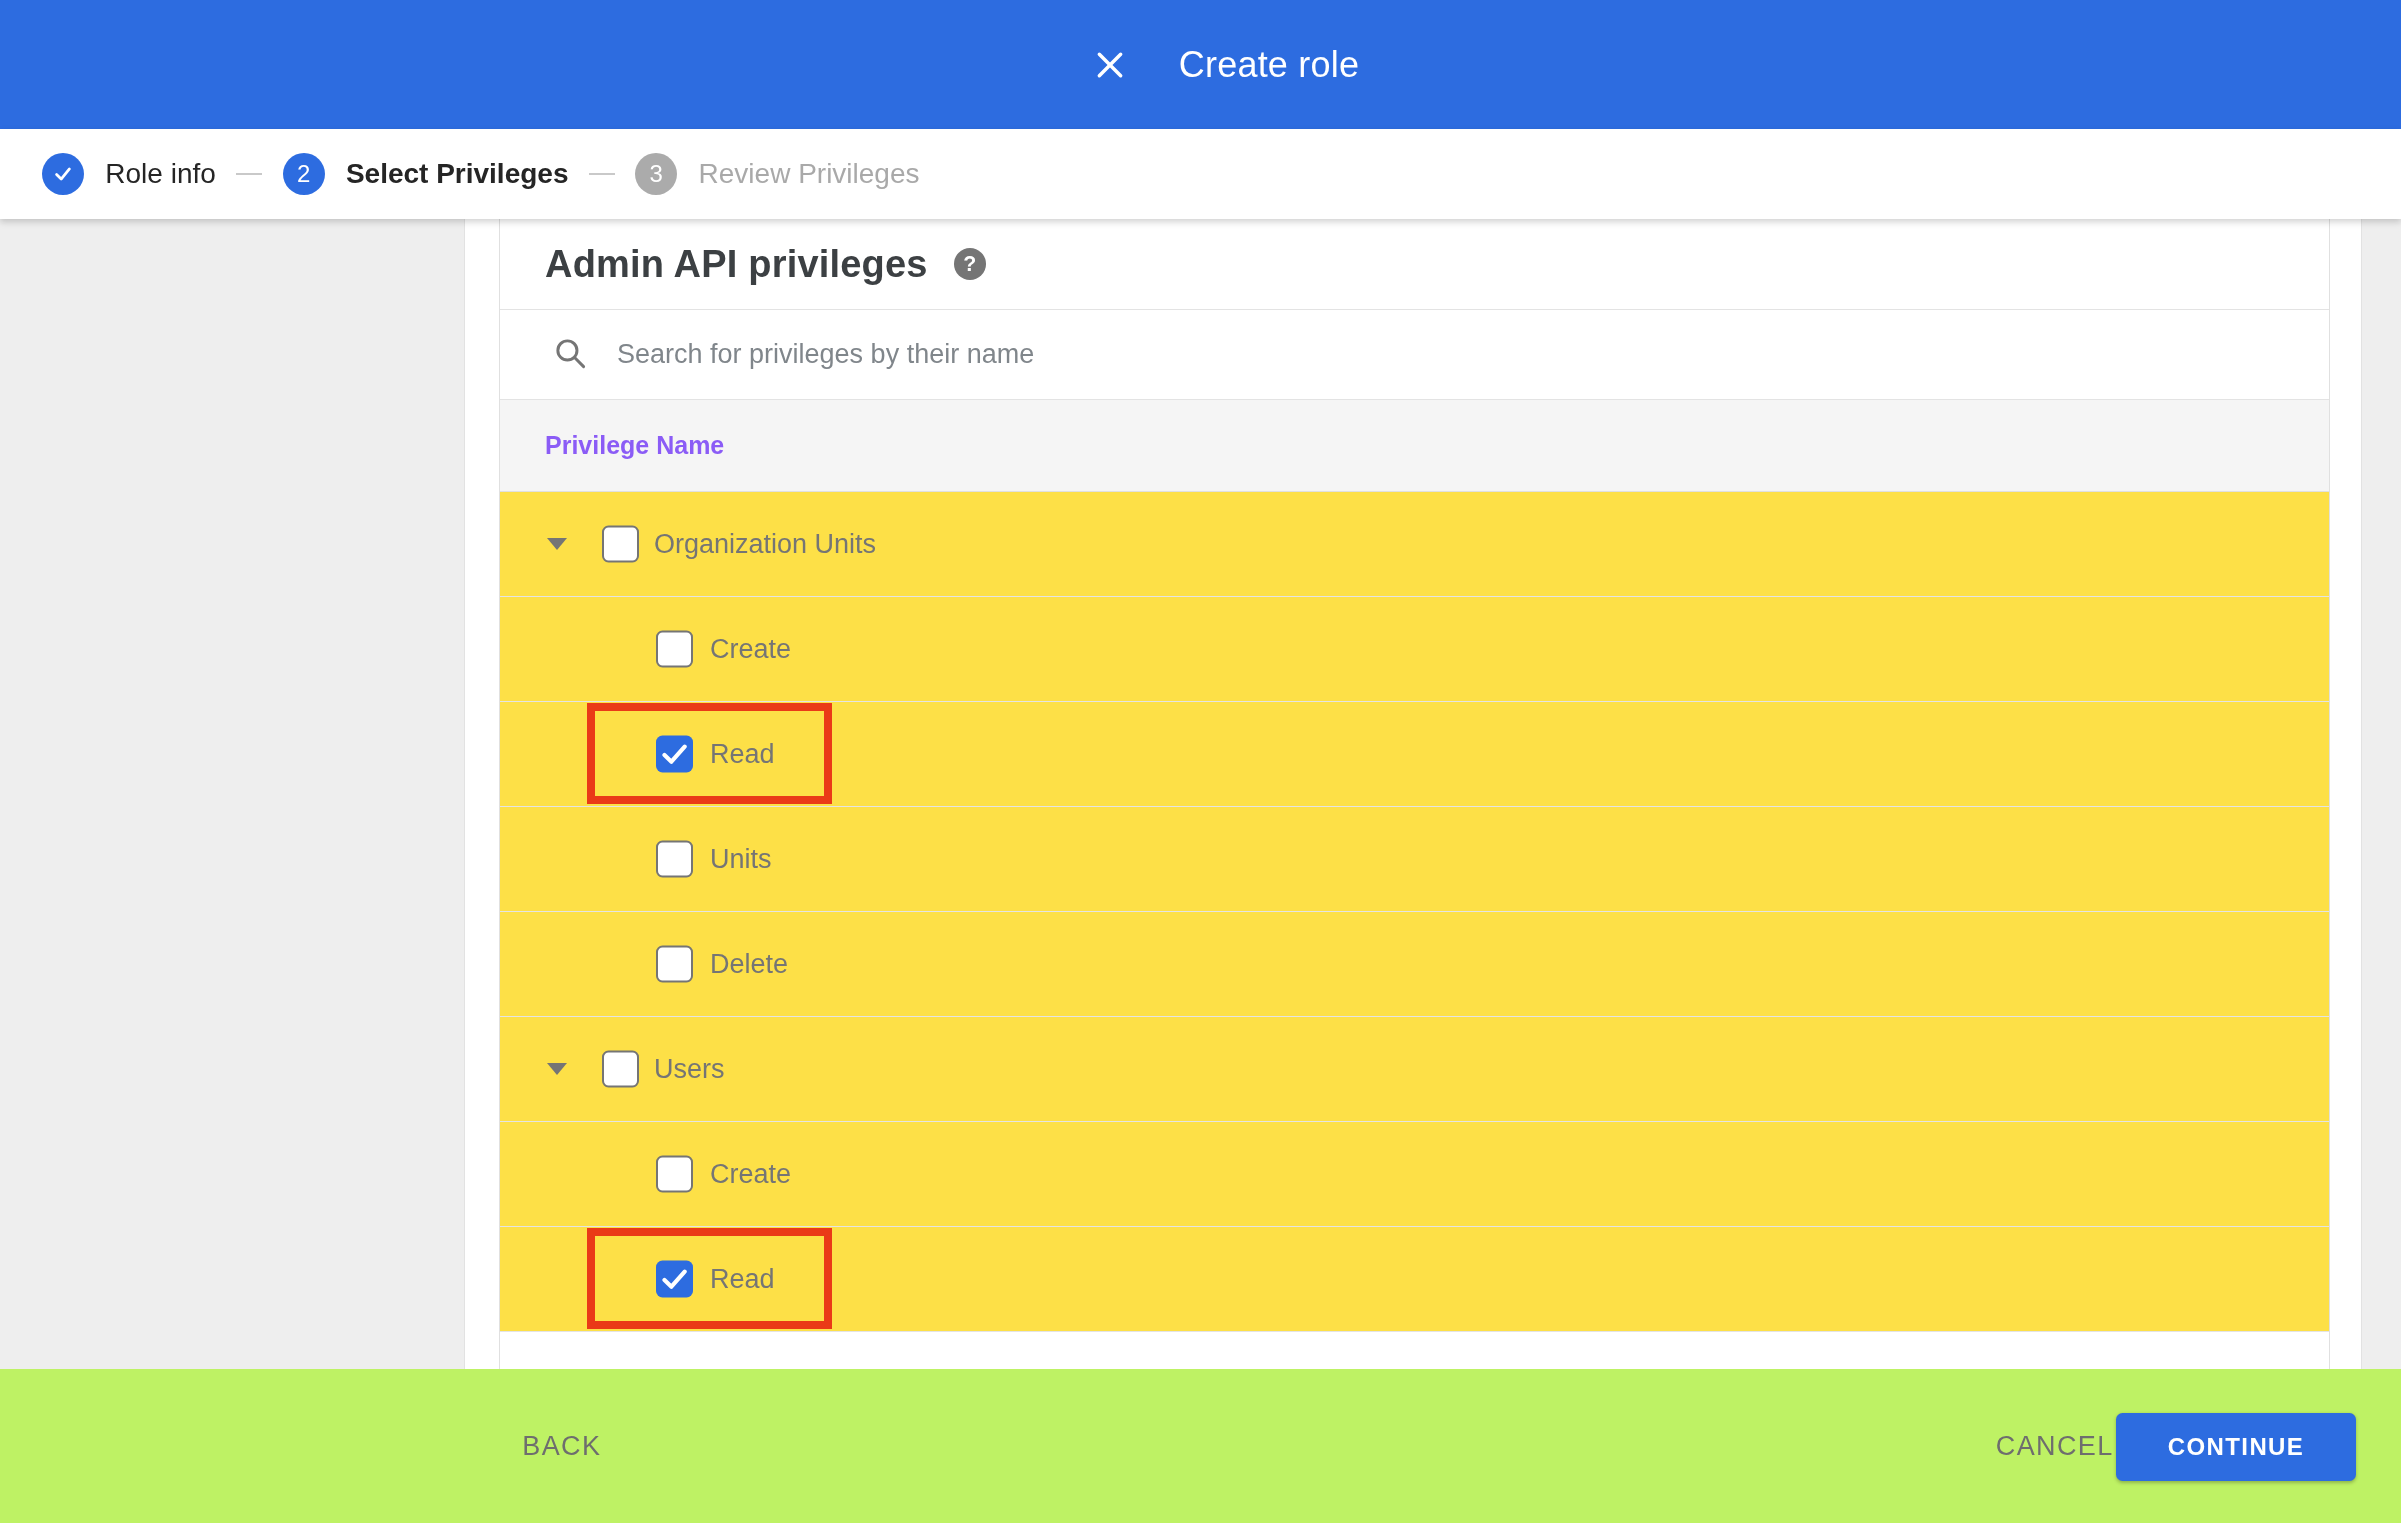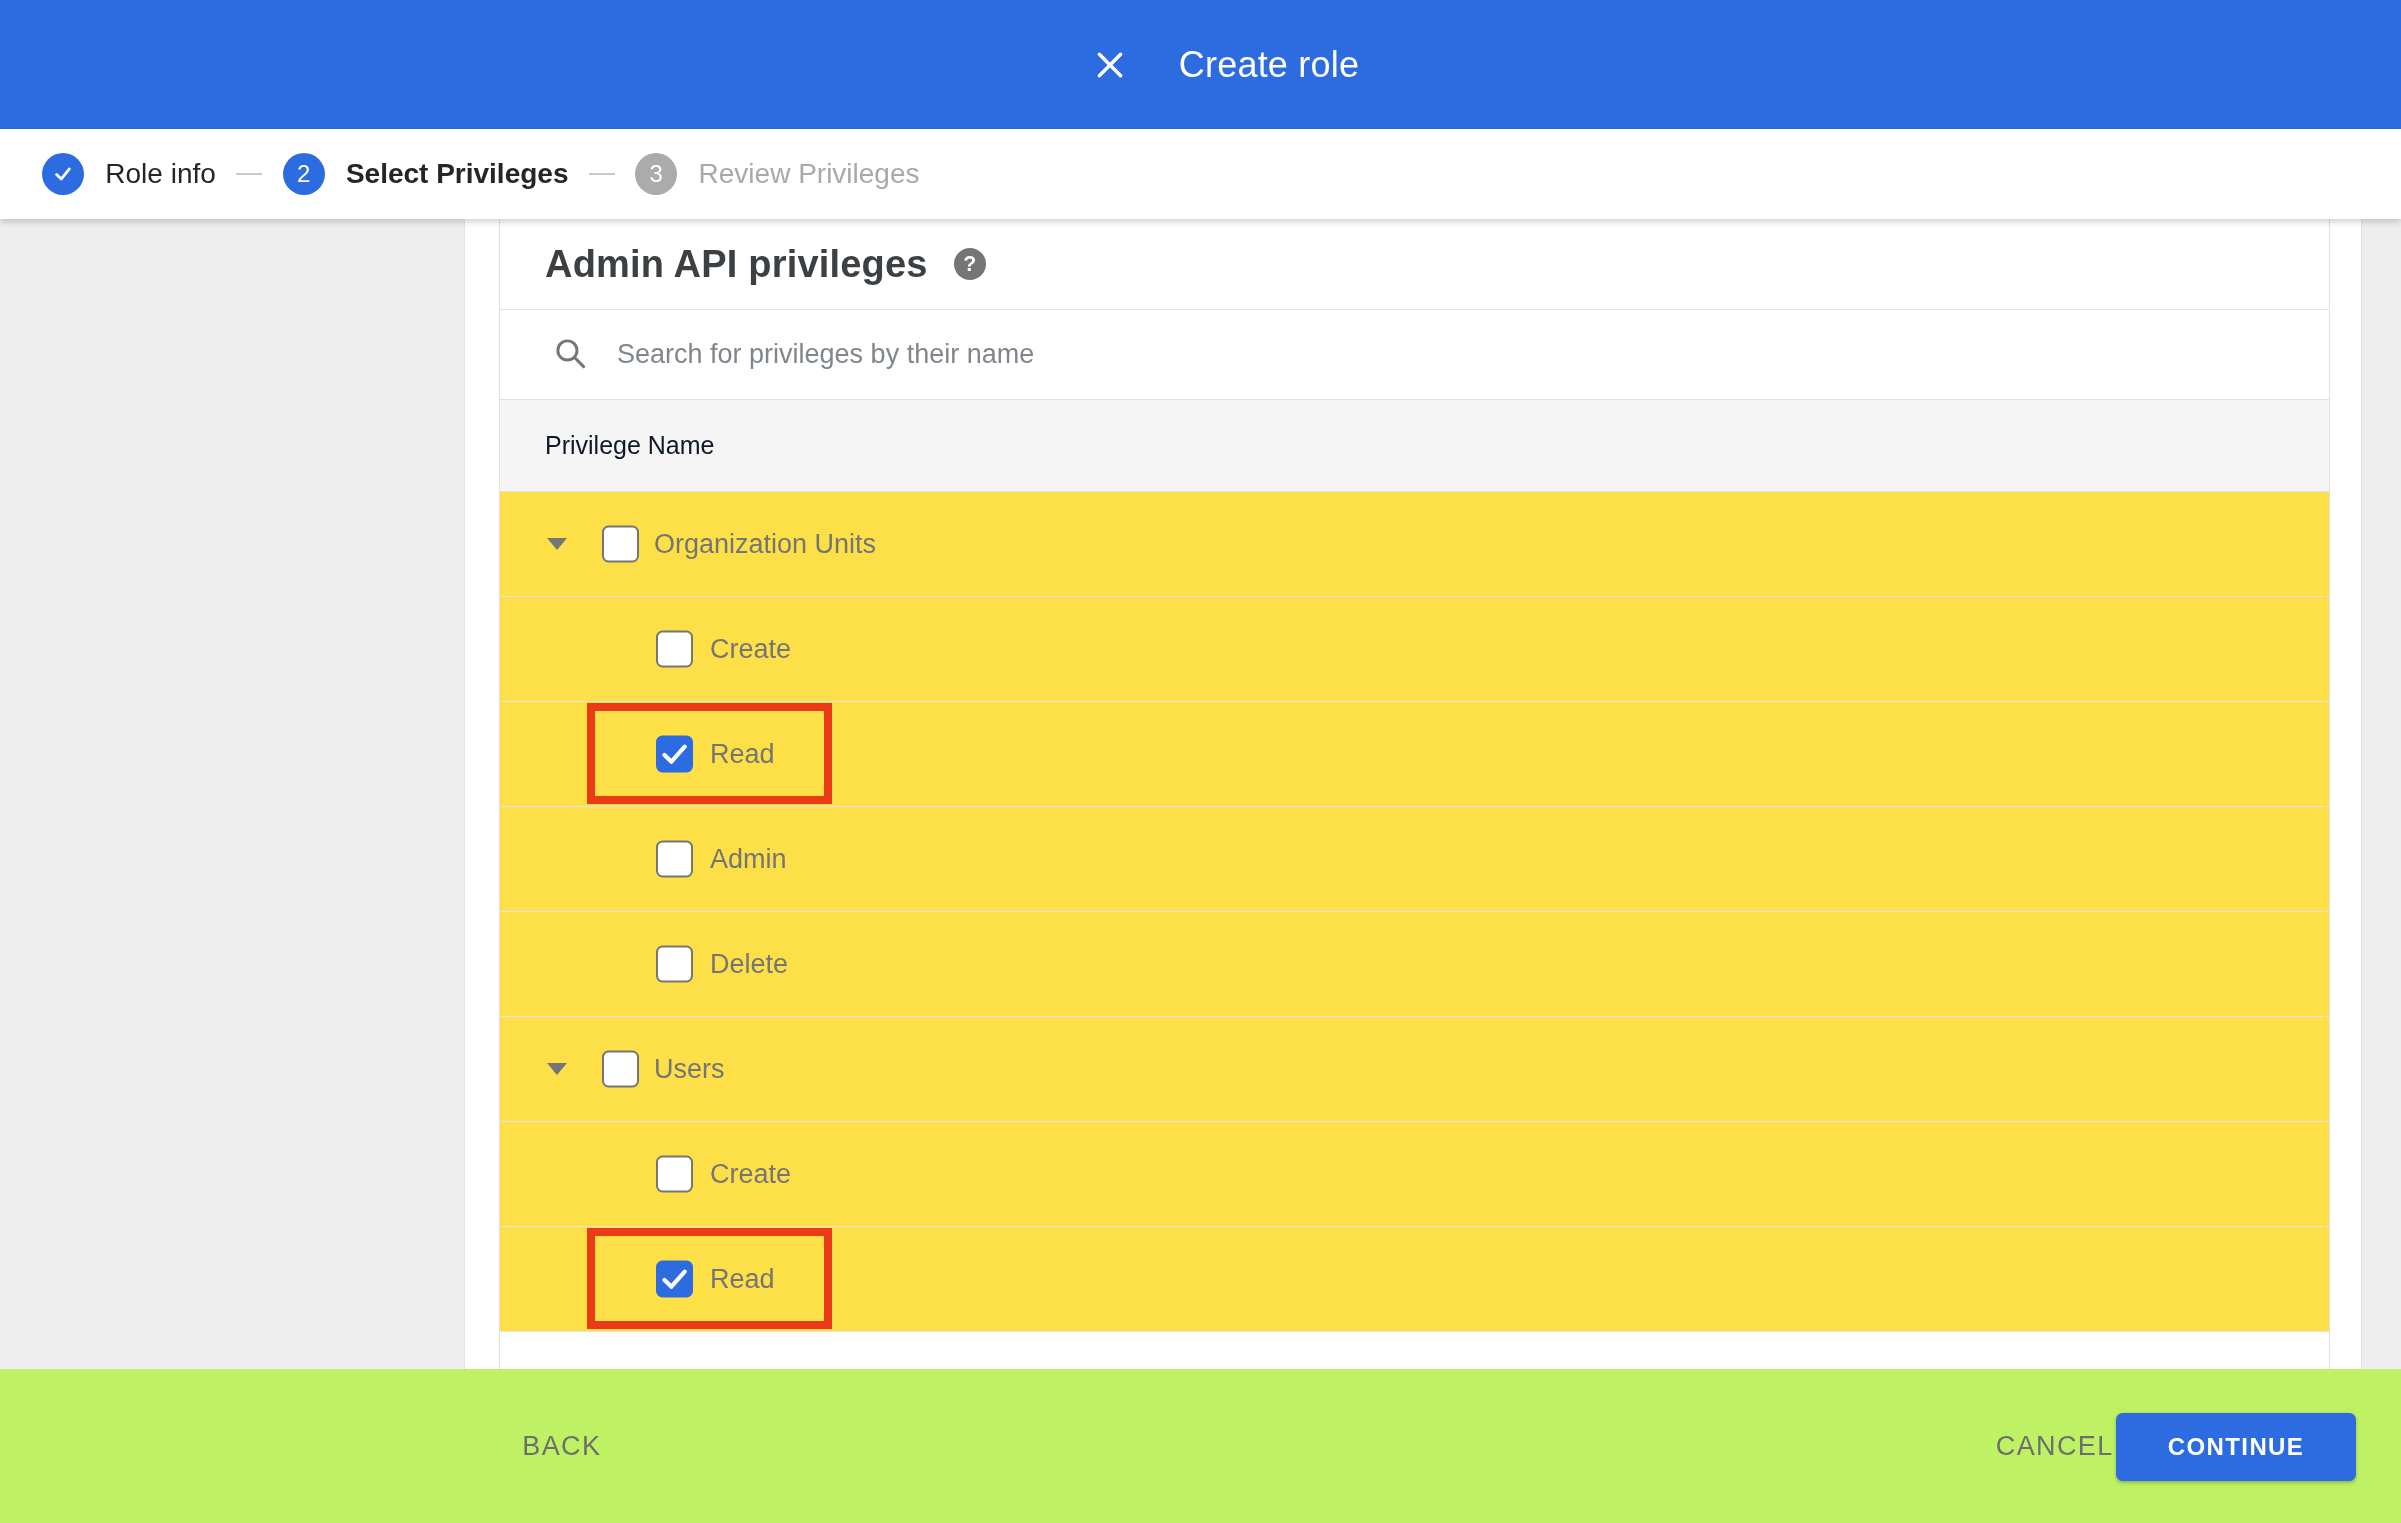--- a/index.html
+++ b/index.html
@@ -69,21 +69,21 @@
   .search-input{
     border:none;outline:none;margin-left:26px;flex:1;height:56px;
     font-family:"Liberation Sans","DejaVu Sans",sans-serif;
     font-size:27px;color:#3c4043;background:transparent;
   }
   .search-input::placeholder{color:#80868b;opacity:1;}
   .table-header{
     height:92px;background:#f5f5f5;border-bottom:1.9px solid #e0e0e0;
     display:flex;align-items:center;padding-left:45px;
   }
-  .table-header-label{font-size:25px;font-weight:400;color:#0f172a;}
+  .table-header-label{font-size:25px;font-weight:700;color:#8b5cf6;}
   
   .rows{position:relative;}
   .row{position:relative;height:105px;border-bottom:1.9px solid #e4e4e4;background:#fde047;}
   .tri{
     position:absolute;left:47px;top:50%;margin-top:-6.5px;width:0;height:0;cursor:pointer;
     border-left:10.2px solid transparent;border-right:10.2px solid transparent;
     border-top:12px solid #757575;
   }
   .cb{
     position:absolute;left:102px;top:50%;transform:translateY(-50%);
@@ -193,21 +193,21 @@
               <span class="cb checked">
                 <svg viewBox="0 0 24 24">
                   <path d="M5.5 12.6 L10 17 L18.6 7.2" fill="none" stroke="#ffffff" stroke-width="2.7" stroke-linecap="round" stroke-linejoin="round"></path>
                 </svg>
               </span>
               <span class="rlabel">Read</span>
               <div class="hl"></div>
             </div>
             <div class="row child">
               <span class="cb"></span>
-              <span class="rlabel">Admin</span>
+              <span class="rlabel">Units</span>
             </div>
             <div class="row child">
               <span class="cb"></span>
               <span class="rlabel">Delete</span>
             </div>
             <div class="row">
               <span class="tri"></span>
               <span class="cb"></span>
               <span class="rlabel">Users</span>
             </div>

